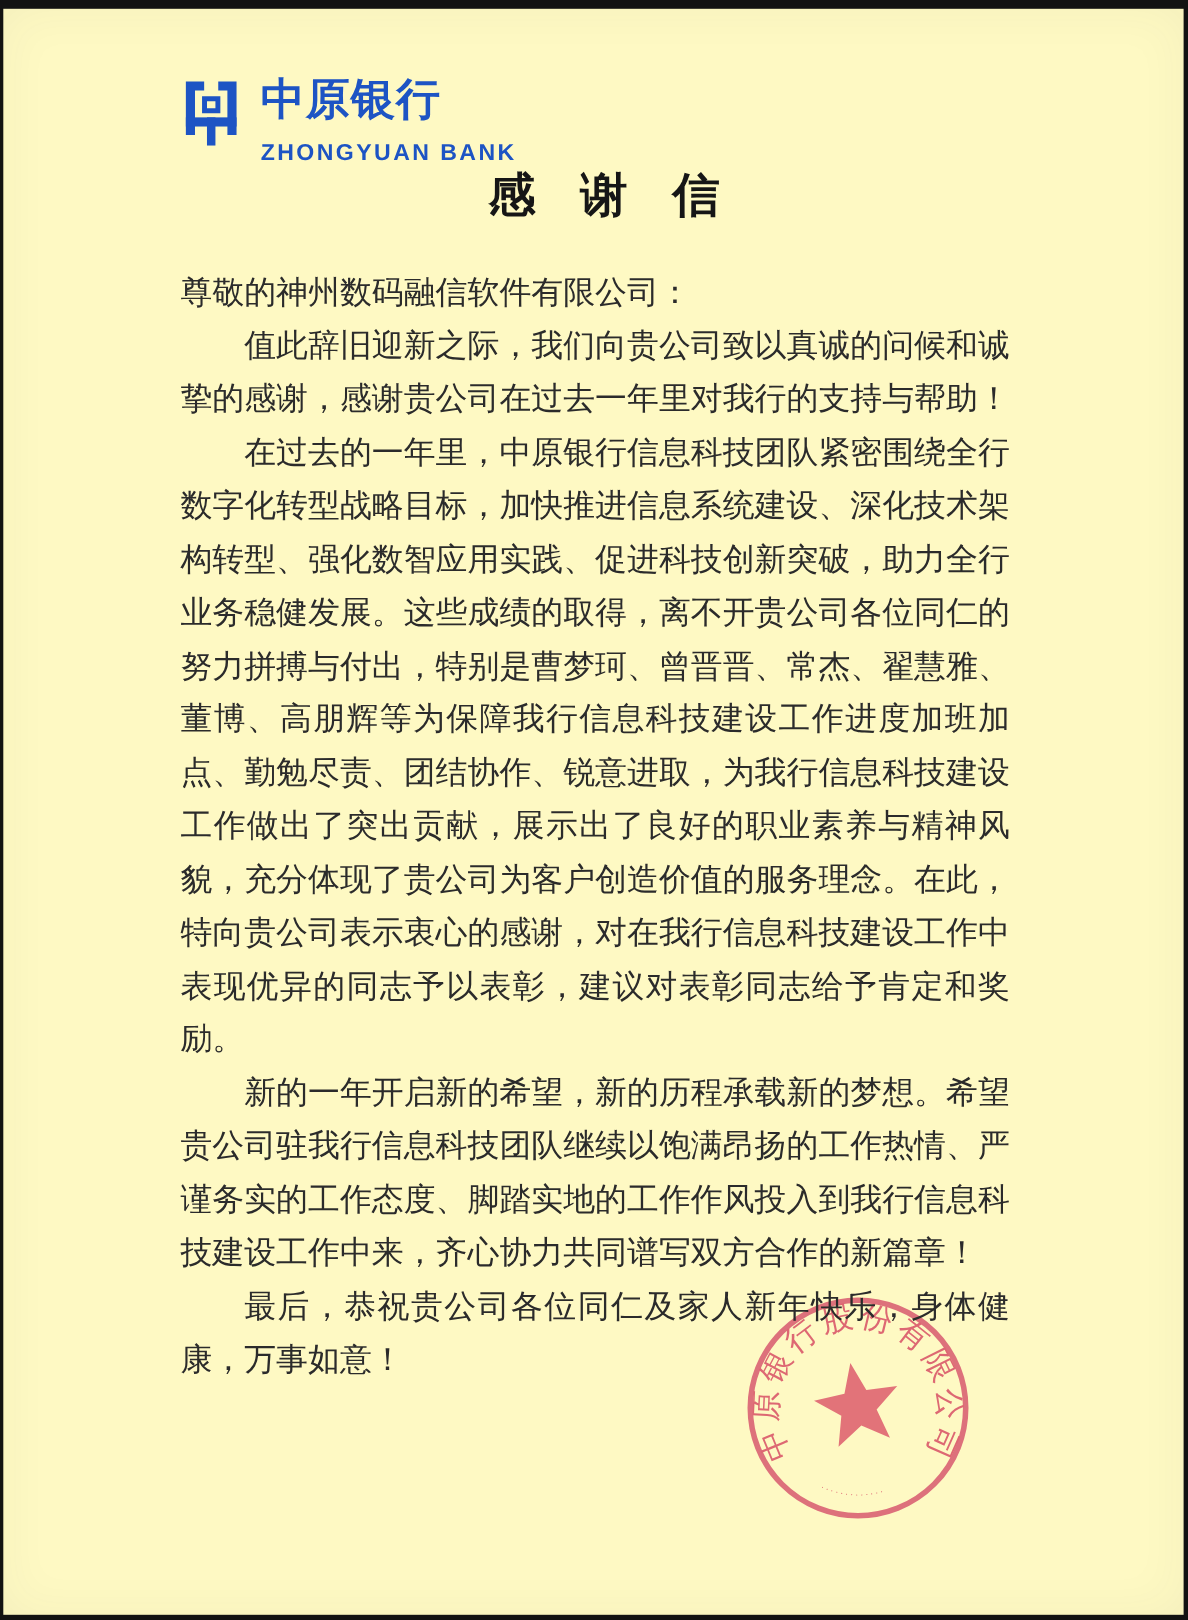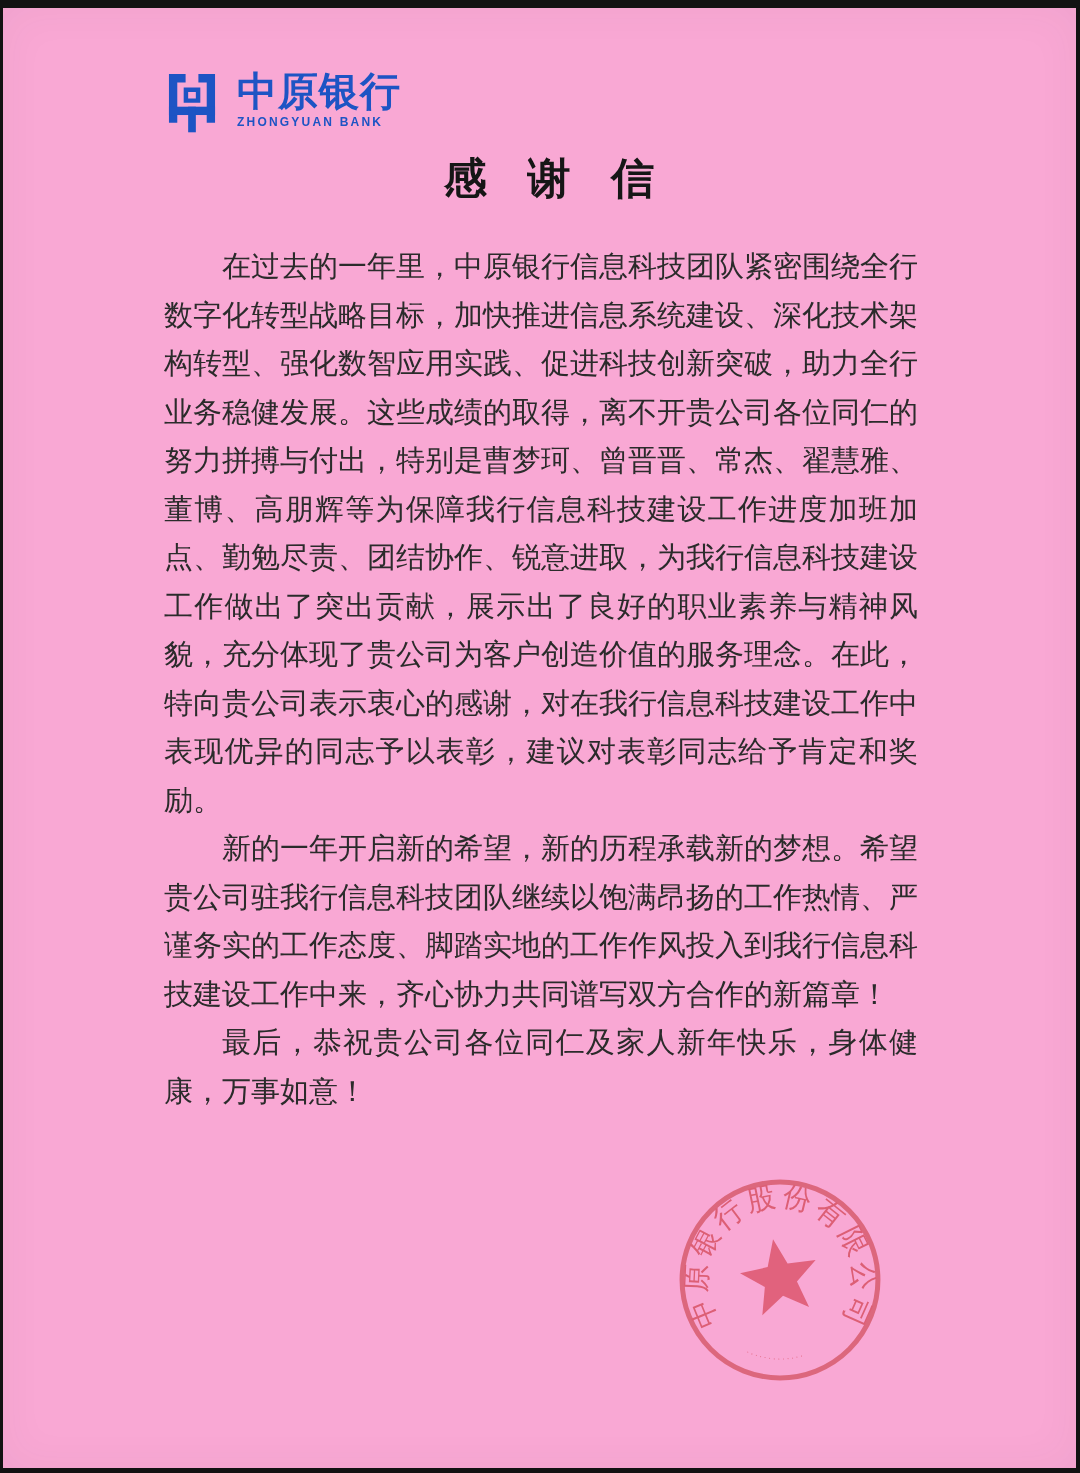--- a/index.html
+++ b/index.html
@@ -6,40 +6,40 @@
   .scan-frame{
     position:relative;
     width:1080px;height:1473px;
     background:#121212;
     overflow:hidden;
     font-family:"Liberation Serif","DejaVu Serif",serif;
   }
   .page{
     position:absolute;
     top:8px;left:3px;right:4px;bottom:5px;
-    background:#f9a8d4;
+    background:#fef9c3;
     box-shadow:inset 0 0 45px rgba(60,60,80,0.05);
   }
   
   .logo{
     position:absolute;left:157px;top:62px;
     display:flex;align-items:flex-start;
   }
   .logo-icon{display:block;width:64px;height:67px;}
   .logo-texts{margin-left:13px;display:flex;flex-direction:column;}
   .logo-cn{
     font-family:"Liberation Sans","DejaVu Sans",sans-serif;
     font-weight:700;font-size:40px;line-height:42px;
     color:#1d54c4;letter-spacing:1px;white-space:nowrap;
   }
   .logo-en{
     font-family:"Liberation Sans","DejaVu Sans",sans-serif;
-    font-weight:700;font-size:12px;line-height:20px;
+    font-weight:700;font-size:21px;line-height:20px;
     color:#1d54c4;letter-spacing:2.2px;white-space:nowrap;
-    margin-top:0;
+    margin-top:17px;
   }
   
   .letter-title{
     position:absolute;top:128px;left:0;width:100%;
     margin:17px;text-align:center;
     font-size:43px;font-weight:700;color:#161616;
     letter-spacing:15px;line-height:52px;
     font-family:"Liberation Serif","DejaVu Serif",serif;
   }
   
@@ -105,19 +105,21 @@
       <polygon fill="#da5066" fill-opacity="0.9" points="98.1,62.6 112.5,86.7 140.3,83.2 121.8,104.4 133.8,129.8 108,118.7 87.5,137.9 90,110 65.4,96.4 92.8,90.2"></polygon>
       <text font-size="28" letter-spacing="4">
         <textPath href="#sealTopArc">中原银行股份有限公司</textPath>
       </text>
       <text font-size="8" letter-spacing="2">
         <textPath href="#sealBottomArc">·············</textPath>
       </text>
     </svg>
 
     <main class="letter-body">
+      <p class="salutation">尊敬的神州数码融信软件有限公司：</p>
+      <p>值此辞旧迎新之际，我们向贵公司致以真诚的问候和诚挚的感谢，感谢贵公司在过去一年里对我行的支持与帮助！</p>
       <p>在过去的一年里，中原银行信息科技团队紧密围绕全行数字化转型战略目标，加快推进信息系统建设、深化技术架构转型、强化数智应用实践、促进科技创新突破，助力全行业务稳健发展。这些成绩的取得，离不开贵公司各位同仁的努力拼搏与付出，特别是曹梦珂、曾晋晋、常杰、翟慧雅、董博、高朋辉等为保障我行信息科技建设工作进度加班加点、勤勉尽责、团结协作、锐意进取，为我行信息科技建设工作做出了突出贡献，展示出了良好的职业素养与精神风貌，充分体现了贵公司为客户创造价值的服务理念。在此，特向贵公司表示衷心的感谢，对在我行信息科技建设工作中表现优异的同志予以表彰，建议对表彰同志给予肯定和奖励。</p>
       <p>新的一年开启新的希望，新的历程承载新的梦想。希望贵公司驻我行信息科技团队继续以饱满昂扬的工作热情、严谨务实的工作态度、脚踏实地的工作作风投入到我行信息科技建设工作中来，齐心协力共同谱写双方合作的新篇章！</p>
       <p>最后，恭祝贵公司各位同仁及家人新年快乐，身体健康，万事如意！</p>
     </main>
 
   </div>
 </div>
 
 </body></html>

